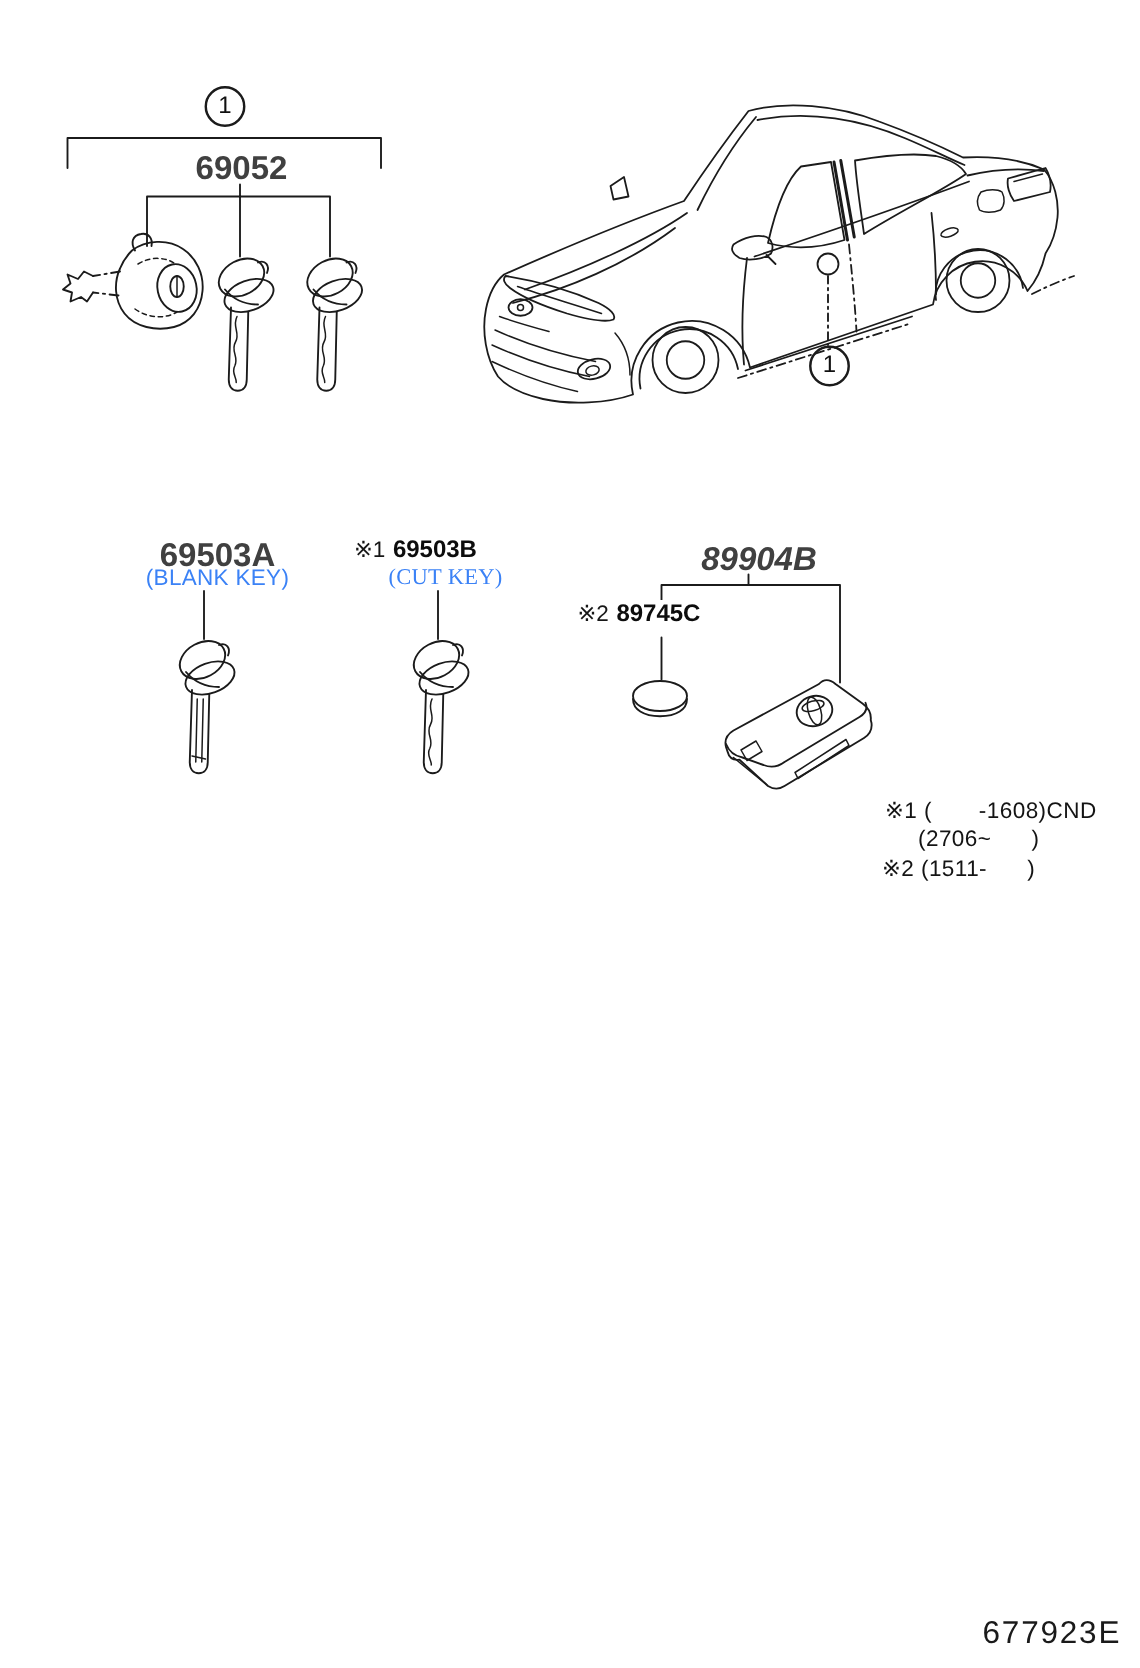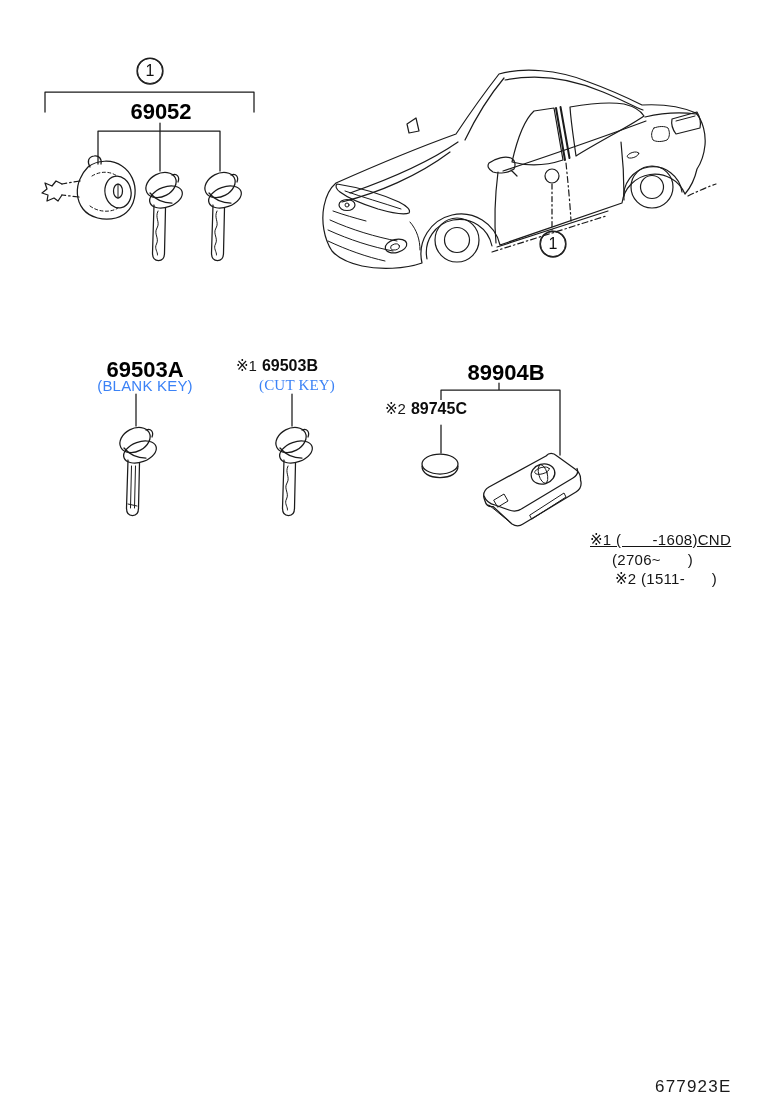--- a/index.html
+++ b/index.html
@@ -1,31 +1,31 @@
 <!DOCTYPE html>
 <html><head>
 <meta charset="utf-8">
 <style>
   html,body{margin:0;padding:0;background:#fff;}
   .canvas{position:relative;width:760px;height:1112px;background:#ffffff;overflow:hidden;
           font-family:"Liberation Sans","DejaVu Sans",sans-serif;color:#111;}
   svg.art{position:absolute;left:0;top:0;}
   svg.art *{vector-effect:non-scaling-stroke;}
   .lbl{position:absolute;white-space:nowrap;}
-  .pn{font-weight:bold;font-size:22px;letter-spacing:0px;color:#000000;}
+  .pn{font-weight:bold;font-size:22px;letter-spacing:0px;color:#404040;}
   .pn-mid{font-weight:bold;font-size:16px;color:#0d0d0d;}
   .center{transform:translateX(-50%);}
   .cap{font-size:15px;letter-spacing:0.2px;color:#3b82f6;}
   .note-ref{font-size:15px;color:#161616;}
   .row{display:flex;align-items:baseline;gap:5px;}
   .callout{position:absolute;width:26px;height:26px;border:1.5px solid #1c1c1c;border-radius:50%;
            display:flex;align-items:center;justify-content:center;font-size:16px;color:#101010;
            background:rgba(255,255,255,.0);box-sizing:border-box;}
   .notes-line{position:absolute;font-size:15px;white-space:pre;color:#141414;letter-spacing:0.3px;}
-  .diagram-code{position:absolute;font-size:17px;letter-spacing:1.2px;color:#1a1a1a;}
+  .diagram-code{position:absolute;font-size:21px;letter-spacing:1.2px;color:#1a1a1a;}
 </style>
 </head>
 <body>
 
 <div class="canvas">
 
   <svg class="art" width="760" height="1112" viewBox="0 0 760 1112" fill="none" stroke="#1b1b1b" stroke-width="1.25" stroke-linecap="round" stroke-linejoin="round">
 
     <defs>
       <g id="key-head">
@@ -165,26 +165,26 @@
 
   <div class="lbl pn center" style="left:145px;top:357px;">69503A</div>
   <div class="lbl cap center" style="left:145px;top:377px;">(BLANK KEY)</div>
 
   <div class="lbl row" style="left:236px;top:357px;">
     <span class="note-ref">※1</span>
     <span class="pn-mid">69503B</span>
   </div>
   <div class="lbl cap center" style="left:297px;top:377px;font-family:Liberation Serif, serif;">(CUT KEY)</div>
 
-  <div class="lbl pn center" style="left:506px;top:360px;">89904B</div>
+  <div class="lbl pn center" style="left:506px;top:360px;font-style:italic;">89904B</div>
 
   <div class="lbl row" style="left:383px;top:400px;background:#fff;padding:0 2px;">
     <span class="note-ref">※2</span>
     <span class="pn-mid">89745C</span>
   </div>
 
-  <div class="notes-line" style="left:590px;top:531px;text-decoration:underline;">※1 (       -1608)CND</div>
+  <div class="notes-line" style="left:590px;top:531px;">※1 (       -1608)CND</div>
   <div class="notes-line" style="left:612px;top:551px;">(2706~      )</div>
-  <div class="notes-line" style="left:615px;top:570px;">※2 (1511-      )</div>
+  <div class="notes-line" style="left:588px;top:570px;">※2 (1511-      )</div>
 
   <div class="diagram-code" style="left:655px;top:1077px;">677923E</div>
 
 </div>
 
 </body></html>

